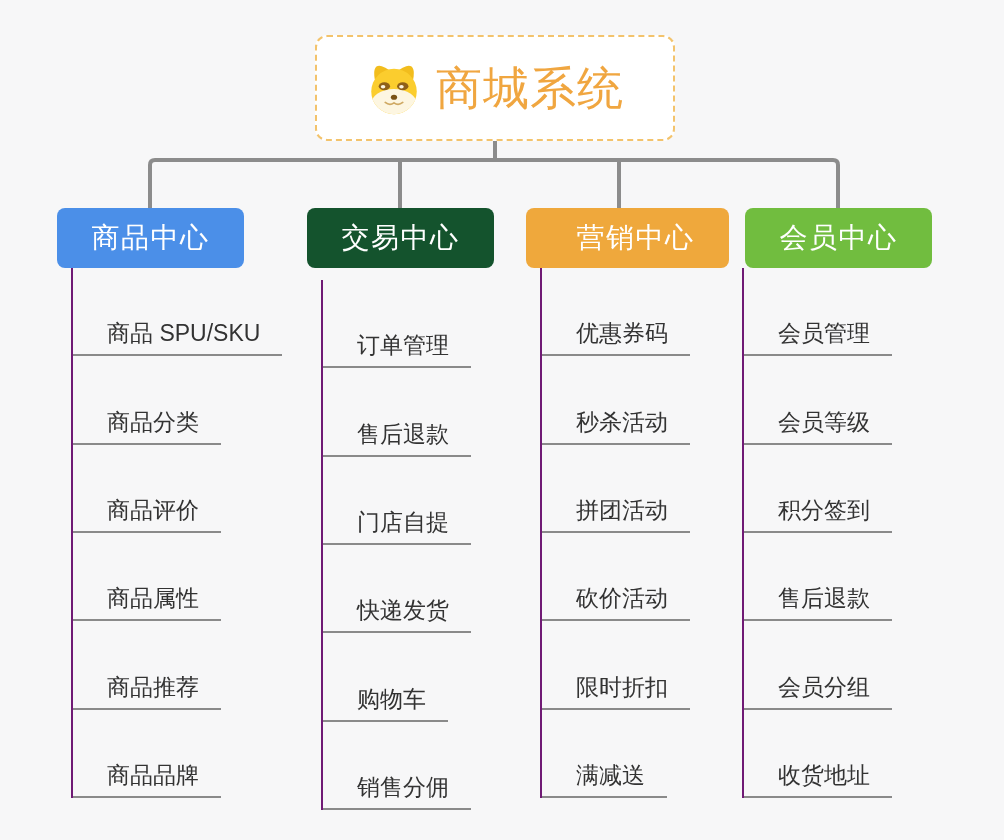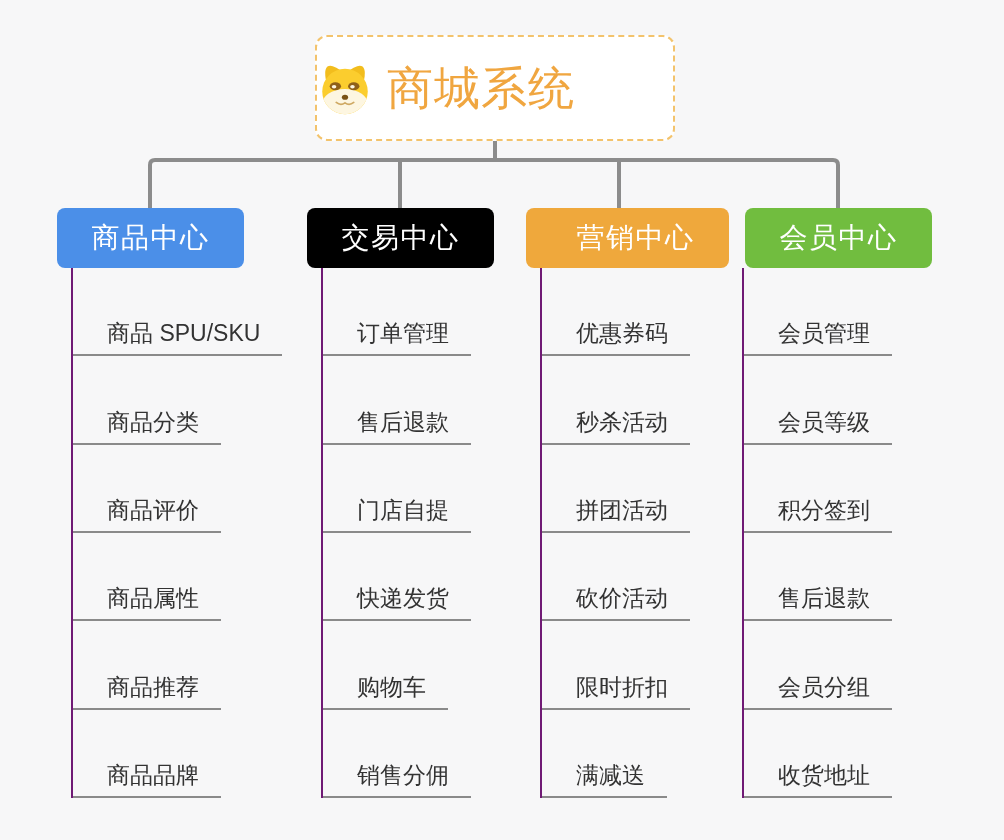--- a/index.html
+++ b/index.html
@@ -9,42 +9,42 @@
     font-family:"Liberation Sans","DejaVu Sans",sans-serif;
   }
   .stage{position:absolute;inset:0;}
   
   .connector-svg{position:absolute;left:0;top:0;pointer-events:none;}
   
   .root-node{
     position:absolute;left:315px;top:35px;width:360px;height:106px;
     background:#ffffff;border:2px dashed #f3c36c;border-radius:12px;
     box-sizing:border-box;
-    display:flex;align-items:center;gap:14px;
+    display:flex;align-items:center;justify-content:center;gap:14px;
   }
   .root-title{
     font-size:46px;letter-spacing:1px;font-weight:500;color:#f0a640;
     line-height:1;white-space:nowrap;
   }
   .doge{width:56px;height:56px;flex:0 0 auto;}
   
   .branch-node{
     position:absolute;top:208px;width:187px;height:60px;border-radius:8px;
     display:flex;align-items:center;justify-content:center;
     color:#ffffff;font-size:28px;letter-spacing:1.5px;white-space:nowrap;
   }
   .branch-1{left:57px;align-items:center;}  .branch-2{left:307px;}
   .branch-3{left:526px;} .branch-4{left:745px;}
   
   .leaf-col{
     position:absolute;top:268px;height:530px;
     border-left:2px solid #701a75;
     display:flex;flex-direction:column;align-items:flex-start;
   }
-  .col-1{left:71px;} .col-2{left:321px;} .col-3{left:540px;} .col-4{left:742px;}
+  .col-1{left:71px;} .col-2{left:321px;margin-top:12px;} .col-3{left:540px;} .col-4{left:742px;}
   .leaf{
     flex:1 1 0;display:flex;align-items:flex-end;
   }
   .leaf-label{
     display:inline-block;white-space:nowrap;
     padding:0 22px 9px 34px;
     border-bottom:2px solid #8a8a8a;
     font-size:23px;color:#333333;line-height:1;
   }
 </style>
@@ -81,21 +81,21 @@
       <ellipse cx="40.5" cy="30.5" rx="2.6" ry="2" fill="#fdf6e1"></ellipse>
       <ellipse cx="32" cy="42.5" rx="3.6" ry="2.9" fill="#7a5214"></ellipse>
       <path d="M22 48.5 Q27 52.5 32 49 Q37 52.5 42 48.5" stroke="#cfa963" stroke-width="2" fill="none" stroke-linecap="round"></path>
     </svg>
     <span class="root-title">商城系统</span>
   </div>
 
   <div class="branch-node branch-1" style="background-color: rgb(75, 143, 232);">
     <span>商品中心</span>
   </div>
-  <div class="branch-node branch-2" style="background-color: #000000;">
+  <div class="branch-node branch-2" style="background-color: #14532d;">
     <span>交易中心</span>
   </div>
   <div class="branch-node branch-3" style="background-color: rgb(239, 168, 60); padding-left: 16px;">
     <span>营销中心</span>
   </div>
   <div class="branch-node branch-4" style="background-color: rgb(113, 189, 63);">
     <span>会员中心</span>
   </div>
 
   <div class="leaf-col col-1">

